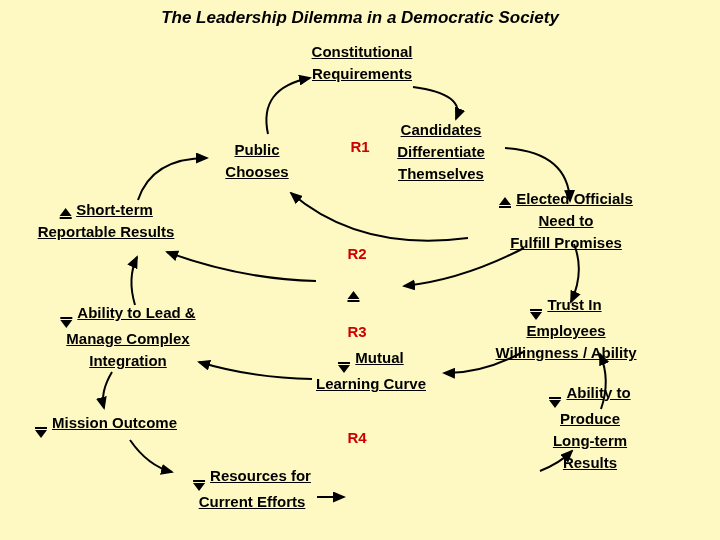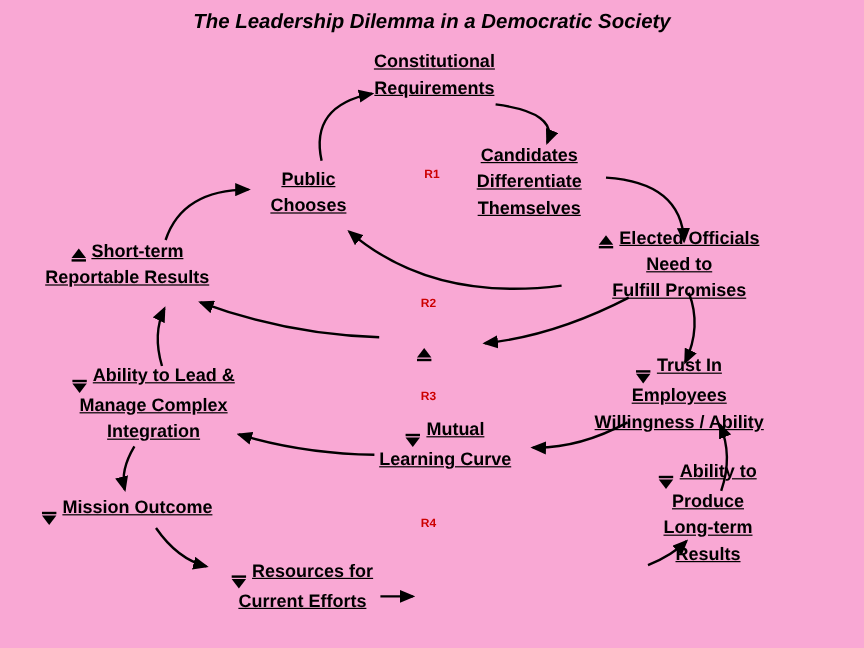--- a/index.html
+++ b/index.html
@@ -1,33 +1,33 @@
 <!DOCTYPE html>
 <html><head>
 <meta charset="utf-8">
 <style>
   html,body{margin:0;padding:0;background:#fff;}
   #canvas{
-    position:relative;width:720px;height:540px;background:#f9a8d4;
+    position:relative;width:720px;height:540px;background:#fef9c3;
     font-family:"Liberation Sans","DejaVu Sans",sans-serif;overflow:hidden;
   }
   #arrow-layer{position:absolute;left:0;top:0;width:720px;height:540px;pointer-events:none;}
   .title{
     position:absolute;left:0;top:8px;width:720px;text-align:center;
     font-size:17px;font-weight:bold;font-style:italic;color:#000;
   }
   .node{
     position:absolute;transform:translate(-50%,-50%);
     text-align:center;font-size:15px;font-weight:bold;color:#000;
     line-height:22px;white-space:nowrap;
   }
   .node .lbl{white-space:pre-line;text-decoration:underline;}
   .loop-label{
     position:absolute;transform:translate(-50%,-50%);
-    font-size:10px;font-weight:bold;color:#cc0000;
+    font-size:15px;font-weight:bold;color:#cc0000;
   }
   
   .ind{
     display:inline-flex;flex-direction:column;align-items:center;
     margin-right:5px;vertical-align:-1px;line-height:normal;
   }
   .ind .tri-up{
     width:0;height:0;border-left:6px solid transparent;border-right:6px solid transparent;
     border-bottom:8px solid #000;
   }

